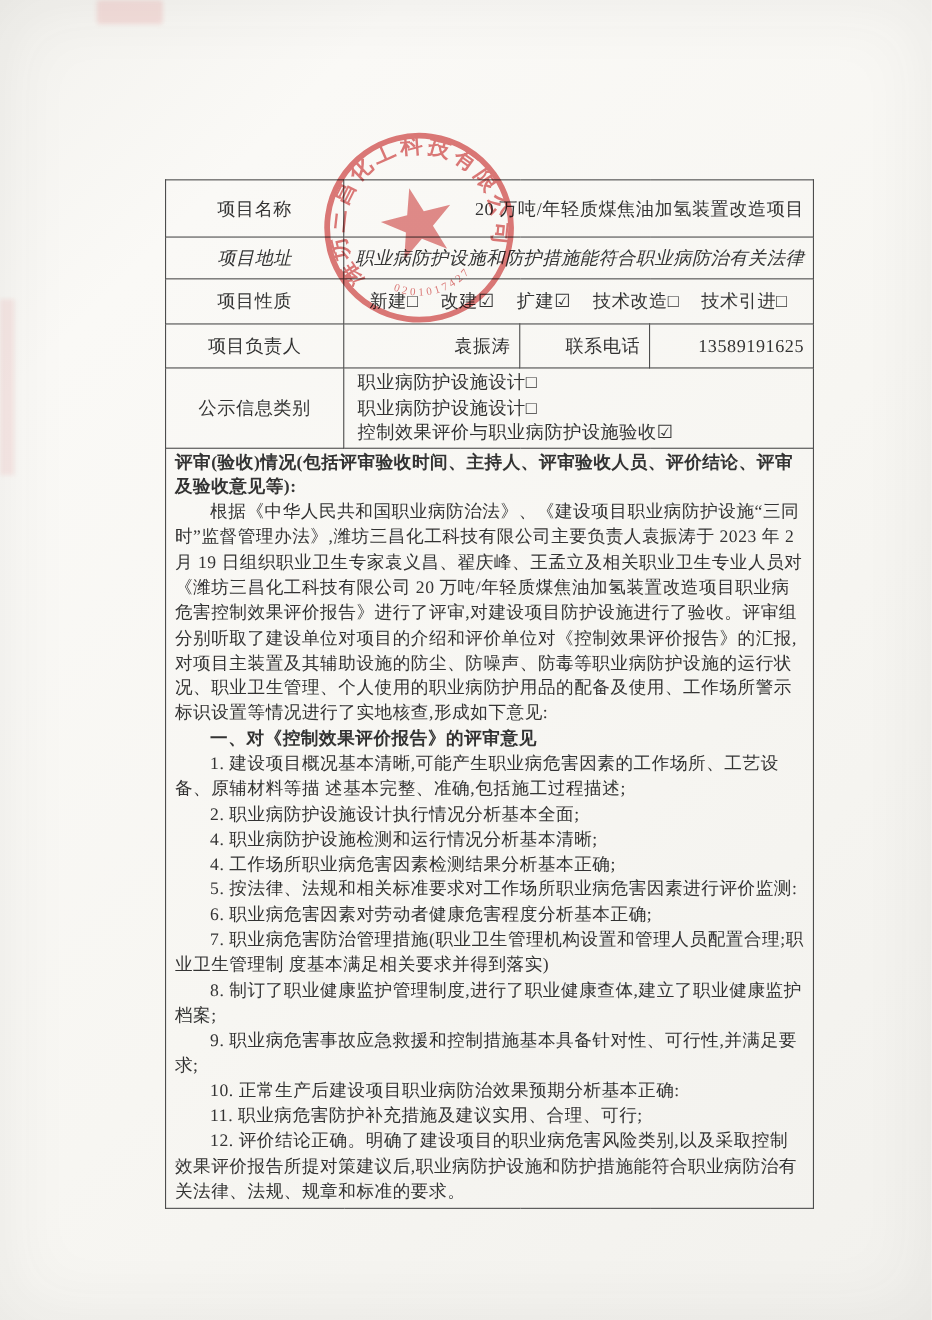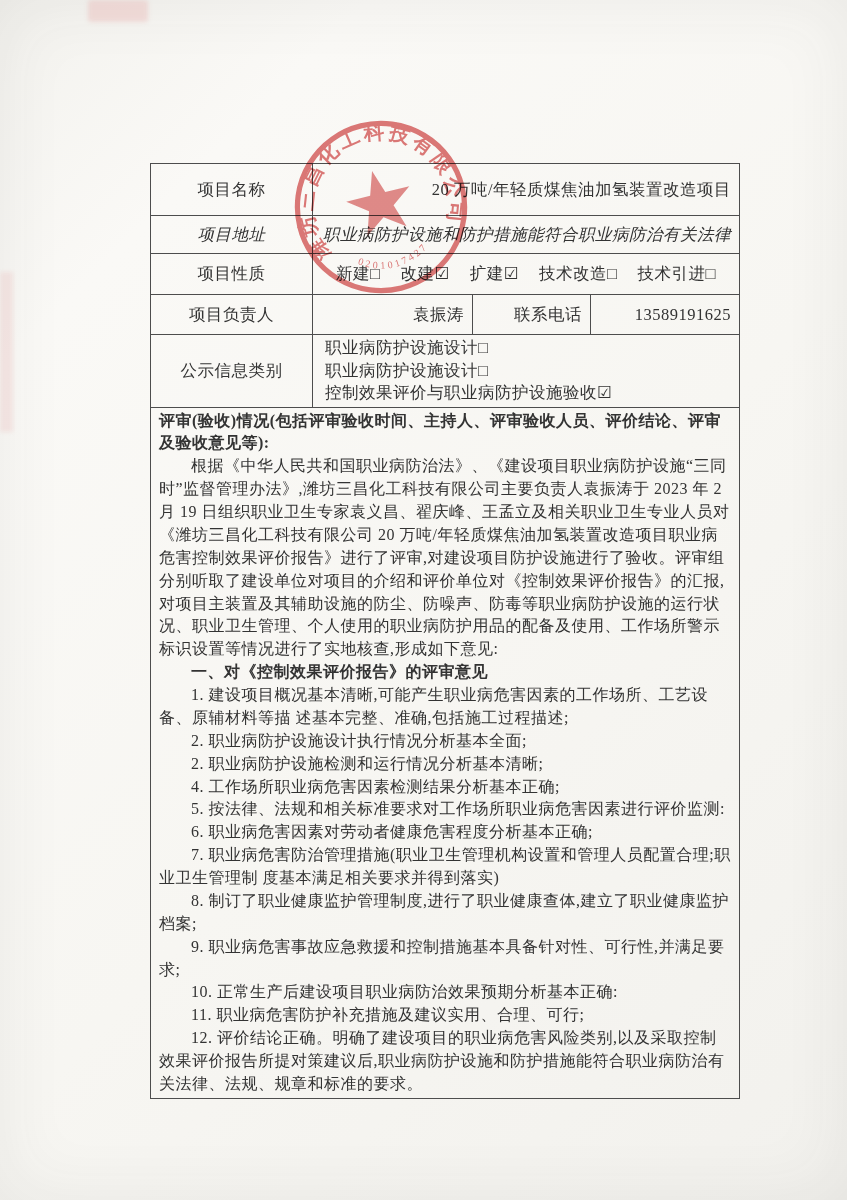--- a/index.html
+++ b/index.html
@@ -103,21 +103,21 @@
         </div>
       </td>
     </tr>
     <tr>
       <td class="review" colspan="4">
         <p class="bold">评审(验收)情况(包括评审验收时间、主持人、评审验收人员、评价结论、评审及验收意见等):</p>
         <p class="indent">根据《中华人民共和国职业病防治法》、《建设项目职业病防护设施“三同时”监督管理办法》,潍坊三昌化工科技有限公司主要负责人袁振涛于 2023 年 2 月 19 日组织职业卫生专家袁义昌、翟庆峰、王孟立及相关职业卫生专业人员对《潍坊三昌化工科技有限公司 20 万吨/年轻质煤焦油加氢装置改造项目职业病危害控制效果评价报告》进行了评审,对建设项目防护设施进行了验收。评审组分别听取了建设单位对项目的介绍和评价单位对《控制效果评价报告》的汇报,对项目主装置及其辅助设施的防尘、防噪声、防毒等职业病防护设施的运行状况、职业卫生管理、个人使用的职业病防护用品的配备及使用、工作场所警示标识设置等情况进行了实地核查,形成如下意见:</p>
         <p class="indent bold">一、对《控制效果评价报告》的评审意见</p>
         <p class="indent">1. 建设项目概况基本清晰,可能产生职业病危害因素的工作场所、工艺设备、原辅材料等描 述基本完整、准确,包括施工过程描述;</p>
         <p class="indent">2. 职业病防护设施设计执行情况分析基本全面;</p>
-        <p class="indent">2. 职业病防护设施检测和运行情况分析基本清晰;</p>
+        <p class="indent">4. 职业病防护设施检测和运行情况分析基本清晰;</p>
         <p class="indent">4. 工作场所职业病危害因素检测结果分析基本正确;</p>
         <p class="indent">5. 按法律、法规和相关标准要求对工作场所职业病危害因素进行评价监测:</p>
         <p class="indent">6. 职业病危害因素对劳动者健康危害程度分析基本正确;</p>
         <p class="indent">7. 职业病危害防治管理措施(职业卫生管理机构设置和管理人员配置合理;职业卫生管理制 度基本满足相关要求并得到落实)</p>
         <p class="indent">8. 制订了职业健康监护管理制度,进行了职业健康查体,建立了职业健康监护档案;</p>
         <p class="indent">9. 职业病危害事故应急救援和控制措施基本具备针对性、可行性,并满足要求;</p>
         <p class="indent">10. 正常生产后建设项目职业病防治效果预期分析基本正确:</p>
         <p class="indent">11. 职业病危害防护补充措施及建议实用、合理、可行;</p>
         <p class="indent">12. 评价结论正确。明确了建设项目的职业病危害风险类别,以及采取控制效果评价报告所提对策建议后,职业病防护设施和防护措施能符合职业病防治有关法律、法规、规章和标准的要求。</p>
       </td>

